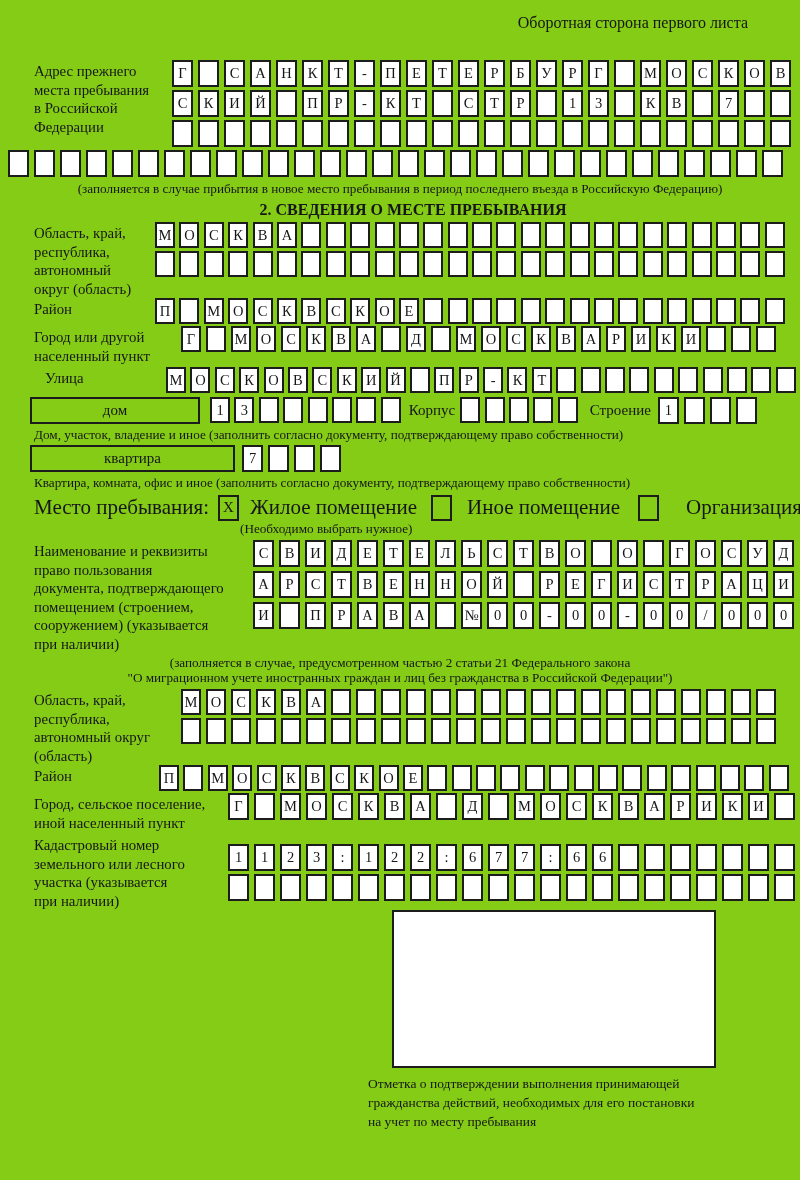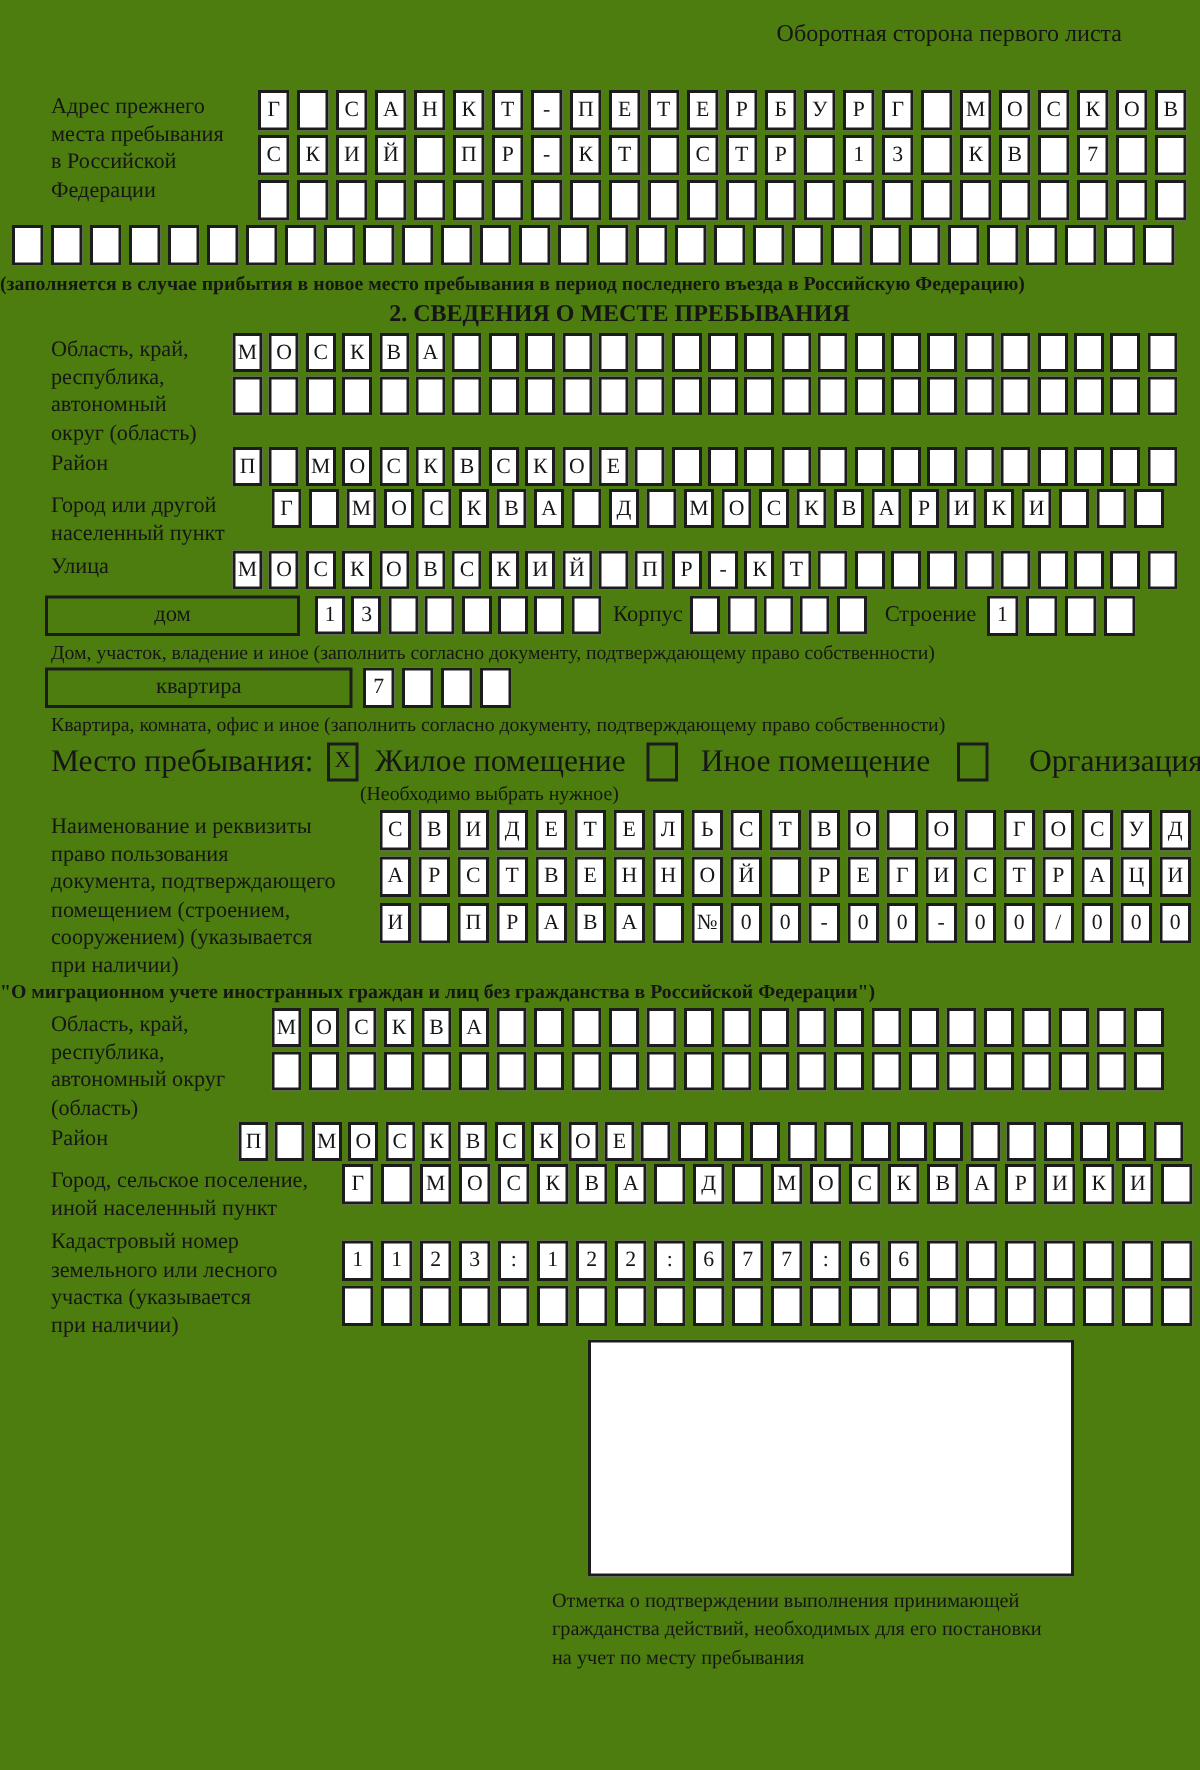--- a/index.html
+++ b/index.html
@@ -1,19 +1,19 @@
 <!DOCTYPE html>
 <html><head>
 <meta charset="utf-8">
 <style>
   html,body{margin:0;padding:0;background:#fff;}
   .page{
     position:relative;
     width:800px;height:1180px;
-    background:#4d7c0f;color:#161616;
+    background:#84cc16;color:#161616;
     font-family:"Liberation Serif", serif;
     overflow:hidden;
     box-sizing:border-box;
     padding-top:14px;
   }
   .hdr-note{
     text-align:right;
     margin-right:52px;
     font-size:16px;
     line-height:18px;
@@ -29,21 +29,21 @@
     box-sizing:border-box;border:2px solid #1c1c1c;background:#fff;
     display:flex;align-items:center;justify-content:center;
     font-size:14.5px;line-height:1;
   }
   .ra .cell{width:21px;height:27px;}
   .rb .cell{width:20px;height:26px;}
   .rc .cell{width:20px;height:26px;}
   .note{
     font-size:13.2px;line-height:15px;
   }
-  .note.center{text-align:left;font-weight:bold;}
+  .note.center{text-align:center;}
   .sec-title{
     text-align:center;font-weight:bold;font-size:16px;line-height:18px;padding-left:26px;
   }
   .big-box{
     box-sizing:border-box;border:2px solid #1c1c1c;height:27px;
     display:flex;align-items:center;justify-content:center;
     font-size:15px;flex-shrink:0;
   }
   .inline-lbl{font-size:15px;line-height:27px;white-space:nowrap;flex-shrink:0;}
   .hrow{display:flex;align-items:flex-start;margin-left:30px;}
@@ -319,21 +319,21 @@
         <div class="cell">И</div>
         <div class="cell">К</div>
         <div class="cell">И</div>
         <div class="cell"></div>
         <div class="cell"></div>
         <div class="cell"></div>
       </div>
   </div>
 
   <div class="field mt2">
-    <div class="flabel" style="width:121px;">Улица</div>
+    <div class="flabel" style="width:121px;margin-left:11px;">Улица</div>
     <div class="cellrow rb">
         <div class="cell">М</div>
         <div class="cell">О</div>
         <div class="cell">С</div>
         <div class="cell">К</div>
         <div class="cell">О</div>
         <div class="cell">В</div>
         <div class="cell">С</div>
         <div class="cell">К</div>
         <div class="cell">И</div>
@@ -496,20 +496,21 @@
           <div class="cell">0</div>
           <div class="cell">0</div>
           <div class="cell">/</div>
           <div class="cell">0</div>
           <div class="cell">0</div>
           <div class="cell">0</div>
         </div>
     </div>
   </div>
 
+  <div class="note center mt2">(заполняется в случае, предусмотренном частью 2 статьи 21 Федерального закона</div>
   <div class="note center">"О миграционном учете иностранных граждан и лиц без гражданства в Российской Федерации")</div>
 
   <div class="field mt4">
     <div class="flabel" style="width:147px;">
       <div>Область, край,</div>
       <div>республика,</div>
       <div>автономный округ</div>
       <div>(область)</div>
     </div>
     <div class="rows">

